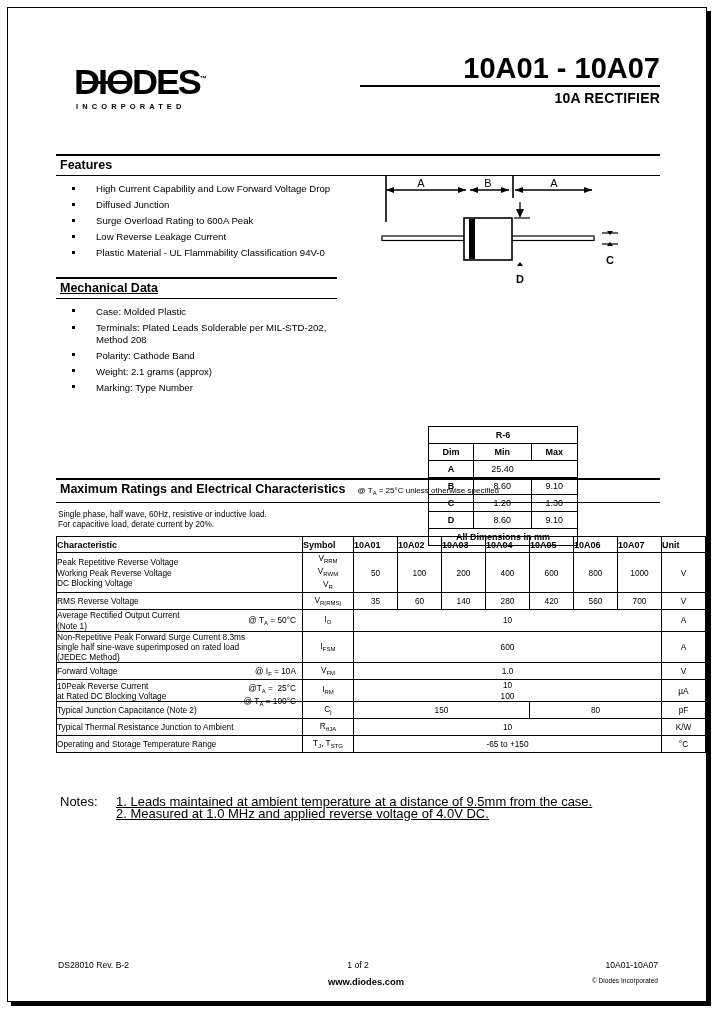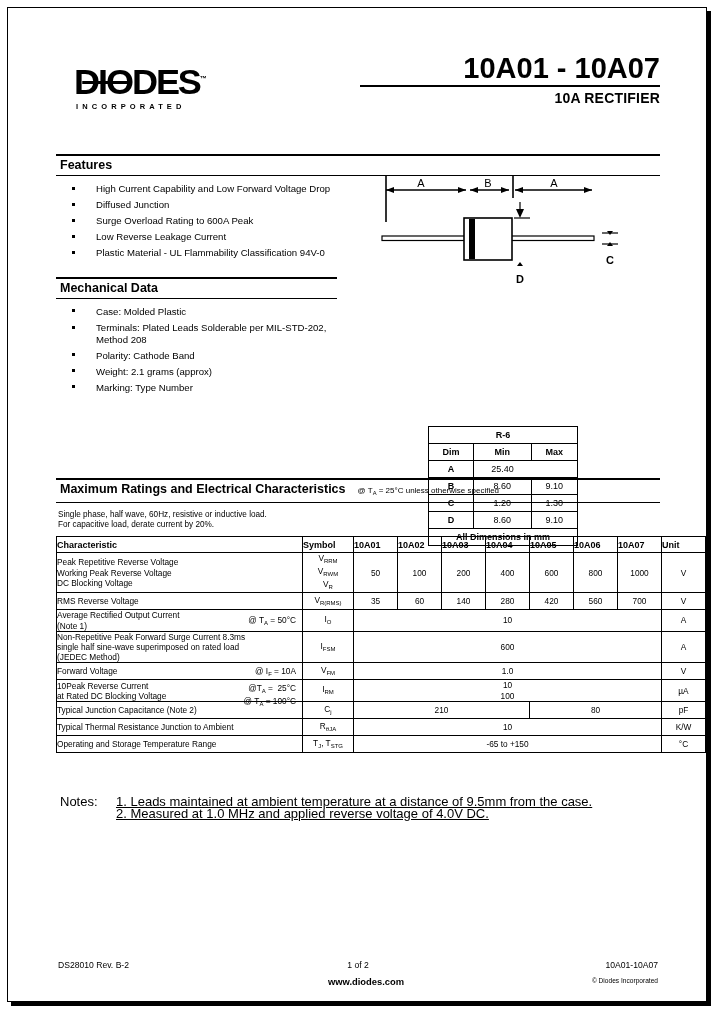--- a/index.html
+++ b/index.html
@@ -111,21 +111,21 @@
     margin-top: 0;
   }
   .sec-head {
     border-top: 2px solid #000;
     border-bottom: 1.2px solid #000;
     font-size: 12.5px;
     font-weight: bold;
     padding: 2px 0 2px 4px;
     line-height: 15px;
   }
-  .sec-head.narrow { width: 277px; }
+  .sec-head.narrow { width: 277px; text-decoration: underline; }
   .sec-head .annot {
     font-weight: normal;
     font-size: 8px;
     padding-left: 12px;
     letter-spacing: 0;
   }
   .sub { font-size: 0.72em; vertical-align: -0.28em; }
 
   
   ul.blist {
@@ -530,21 +530,21 @@
            <td class="unit">µA</td>
          </tr>
 
          <tr>
            <td class="char" style="height:16px;">
              <div>Typical Junction Capacitance (Note 2)</div>
            </td>
            <td class="sym">
              <span>C</span><span class="sub">j</span>
            </td>
-           <td class="val nb-r" colspan="4">210</td>
+           <td class="val nb-r" colspan="4">150</td>
            <td class="val nb-l" colspan="3">80</td>
            <td class="unit">pF</td>
          </tr>
 
          <tr>
            <td class="char" style="height:16px;">
              <div>Typical Thermal Resistance Junction to Ambient</div>
            </td>
            <td class="sym">
              <span>R</span><span class="sub">θJA</span>

